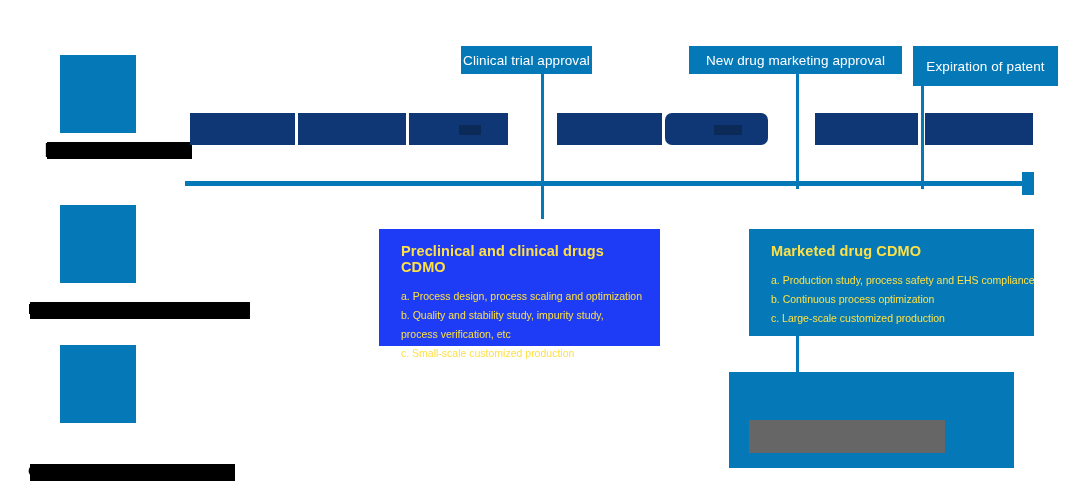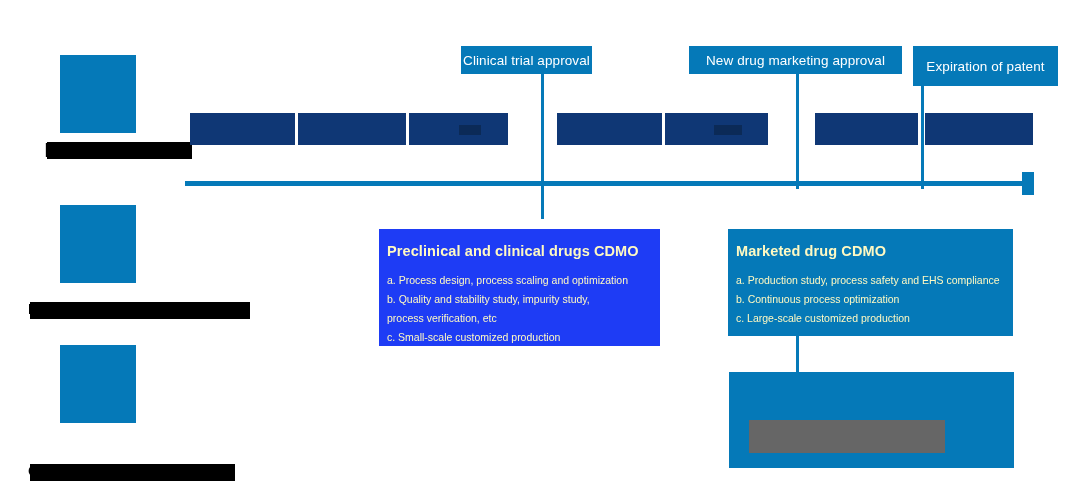--- a/index.html
+++ b/index.html
@@ -87,25 +87,25 @@
   }
   .phase-bar .redacted-inline::after {
     content: "";
     position: absolute;
     left: 0; right: 0; top: 3px; bottom: 2px;
     background: #0b2a57;
   }
 
   
   .infobox {
-    padding: 14px 20px 12px 8px;
-    color: #fef9c3;
+    padding: 14px 20px 12px 22px;
+    color: #fde047;
   }
   .infobox.preclinical { background: #1e3cf5; }
-  .infobox.marketed   { background: #0579b8; }
+  .infobox.marketed   { background: #0579b8; margin-left: 21px; }
   .infobox h3 {
     margin: 0 0 12px 0;
     font-size: 14.5px;
     font-weight: 700;
     letter-spacing: 0.1px;
   }
   .infobox ul {
     margin: 0;
     padding: 0;
     list-style: none;
@@ -148,21 +148,21 @@
   </div>
   <div class="abs phase-bar" style="left:298px; top:113px; width:108px; height:32px;">
     <span class="redacted-inline"></span>
   </div>
   <div class="abs phase-bar" style="left:409px; top:113px; width:99px; height:32px;">
     <span class="redacted-inline">IND</span>
   </div>
   <div class="abs phase-bar" style="left:557px; top:113px; width:105px; height:32px;">
     <span class="redacted-inline"></span>
   </div>
-  <div class="abs phase-bar" style="left:665px; top:113px; width:103px; height:32px;">
+  <div class="abs phase-bar" style="left:665px; top:113px; width:103px; height:32px;border-radius:7px;">
     <span class="redacted-inline">NDA</span>
   </div>
   <div class="abs phase-bar" style="left:815px; top:113px; width:103px; height:32px;">
     <span class="redacted-inline"></span>
   </div>
   <div class="abs phase-bar" style="left:925px; top:113px; width:108px; height:32px;">
     <span class="redacted-inline"></span>
   </div>
 
   <div class="abs axis" style="left:185px; top:181px; width:845px;"></div>

